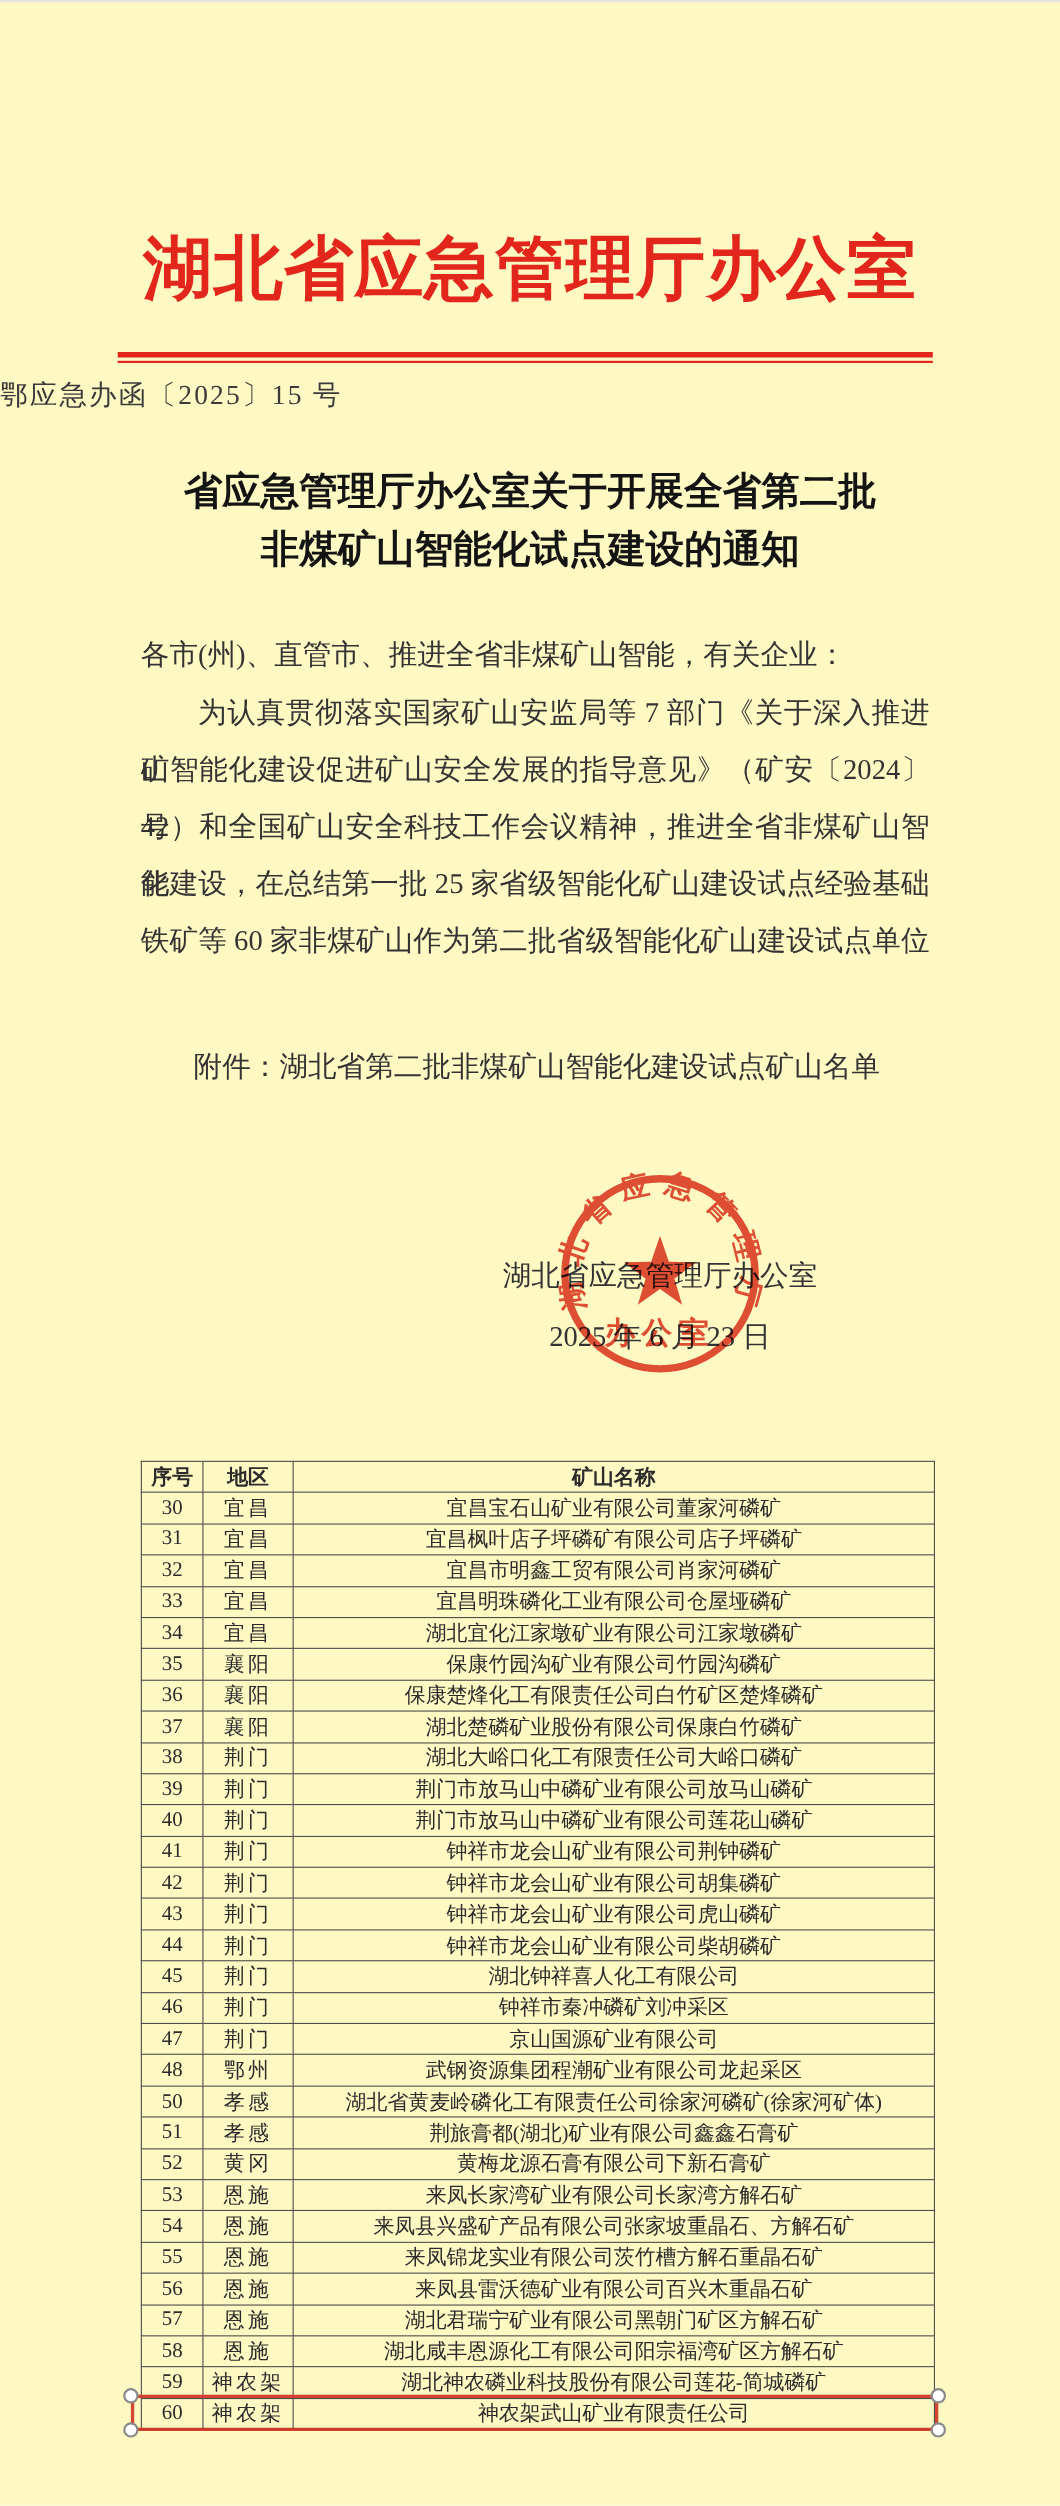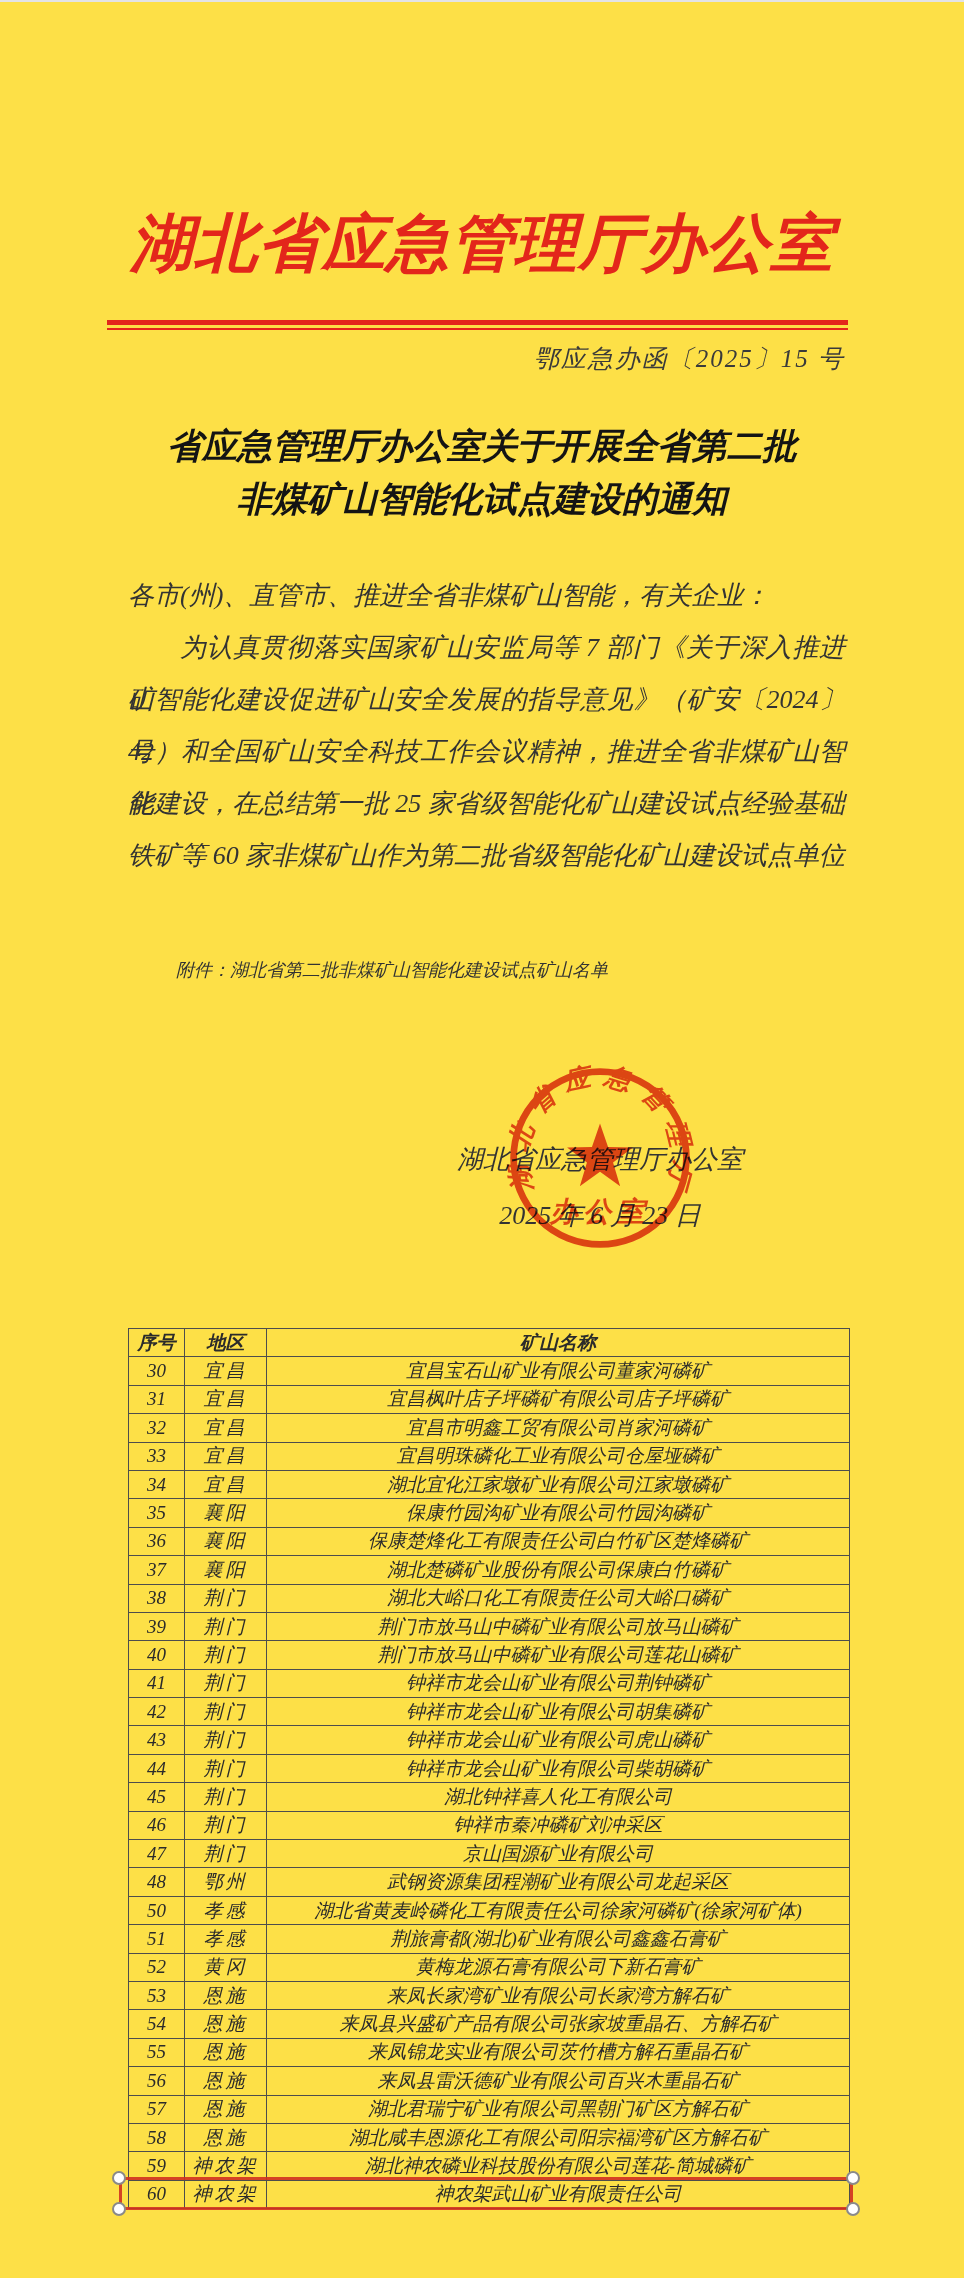--- a/index.html
+++ b/index.html
@@ -1,59 +1,58 @@
 <!DOCTYPE html>
 <html><head>
 <meta charset="utf-8">
 <style>
   html,body{margin:0;padding:0;background:#ffffff;}
   .page{
     position:relative;
     width:964px;height:2278px;
-    background:#fde047;
+    background:#fef9c3;
     font-family:"Liberation Serif","DejaVu Serif",serif;
     color:#2e2e2e;
     overflow:hidden;
-    font-style:italic;
   }
   .top-edge{position:absolute;top:0;left:0;width:964px;height:2px;background:#e3e3e6;}
 
   .letterhead{
     position:absolute;top:198px;left:0;width:964px;
     text-align:center;font-size:63px;font-weight:bold;
     color:#e3261b;letter-spacing:1px;line-height:92px;white-space:nowrap;
   }
   .red-rule{
     position:absolute;top:320px;left:107px;width:741px;height:3px;
     border-top:5px solid #e3261b;border-bottom:2px solid #e3261b;
   }
   .doc-num{
     position:absolute;top:342px;left:0;width:845px;
-    text-align:right;font-size:25px;color:#3a3a3a;letter-spacing:2px;
+    font-size:25px;color:#3a3a3a;letter-spacing:2px;
   }
   .doc-title{
     position:absolute;top:420px;left:0;width:964px;
     text-align:center;font-size:35px;font-weight:bold;color:#141414;
     line-height:53px;
   }
   .body-block{
     position:absolute;top:570px;left:128px;width:717px;
     font-size:26px;color:#333333;
   }
   .body-block .line{
     height:52px;line-height:52px;white-space:nowrap;
   }
   .body-block .jline{
     height:52px;line-height:52px;
     text-align:justify;text-align-last:justify;
   }
   .body-block .jline.indent{text-indent:52px;}
   .attachment{
     position:absolute;top:950px;left:176px;width:720px;
-    font-size:18px;color:#333333;line-height:40px;
+    font-size:26px;color:#333333;line-height:40px;
   }
   .sign-block{
     position:absolute;top:1132px;left:236px;width:728px;
     text-align:center;font-size:26px;color:#333333;line-height:56px;
   }
   .seal{
     position:absolute;top:1062px;left:504px;width:192px;height:192px;
     mix-blend-mode:multiply;opacity:.92;
   }
   table.mine-table{

